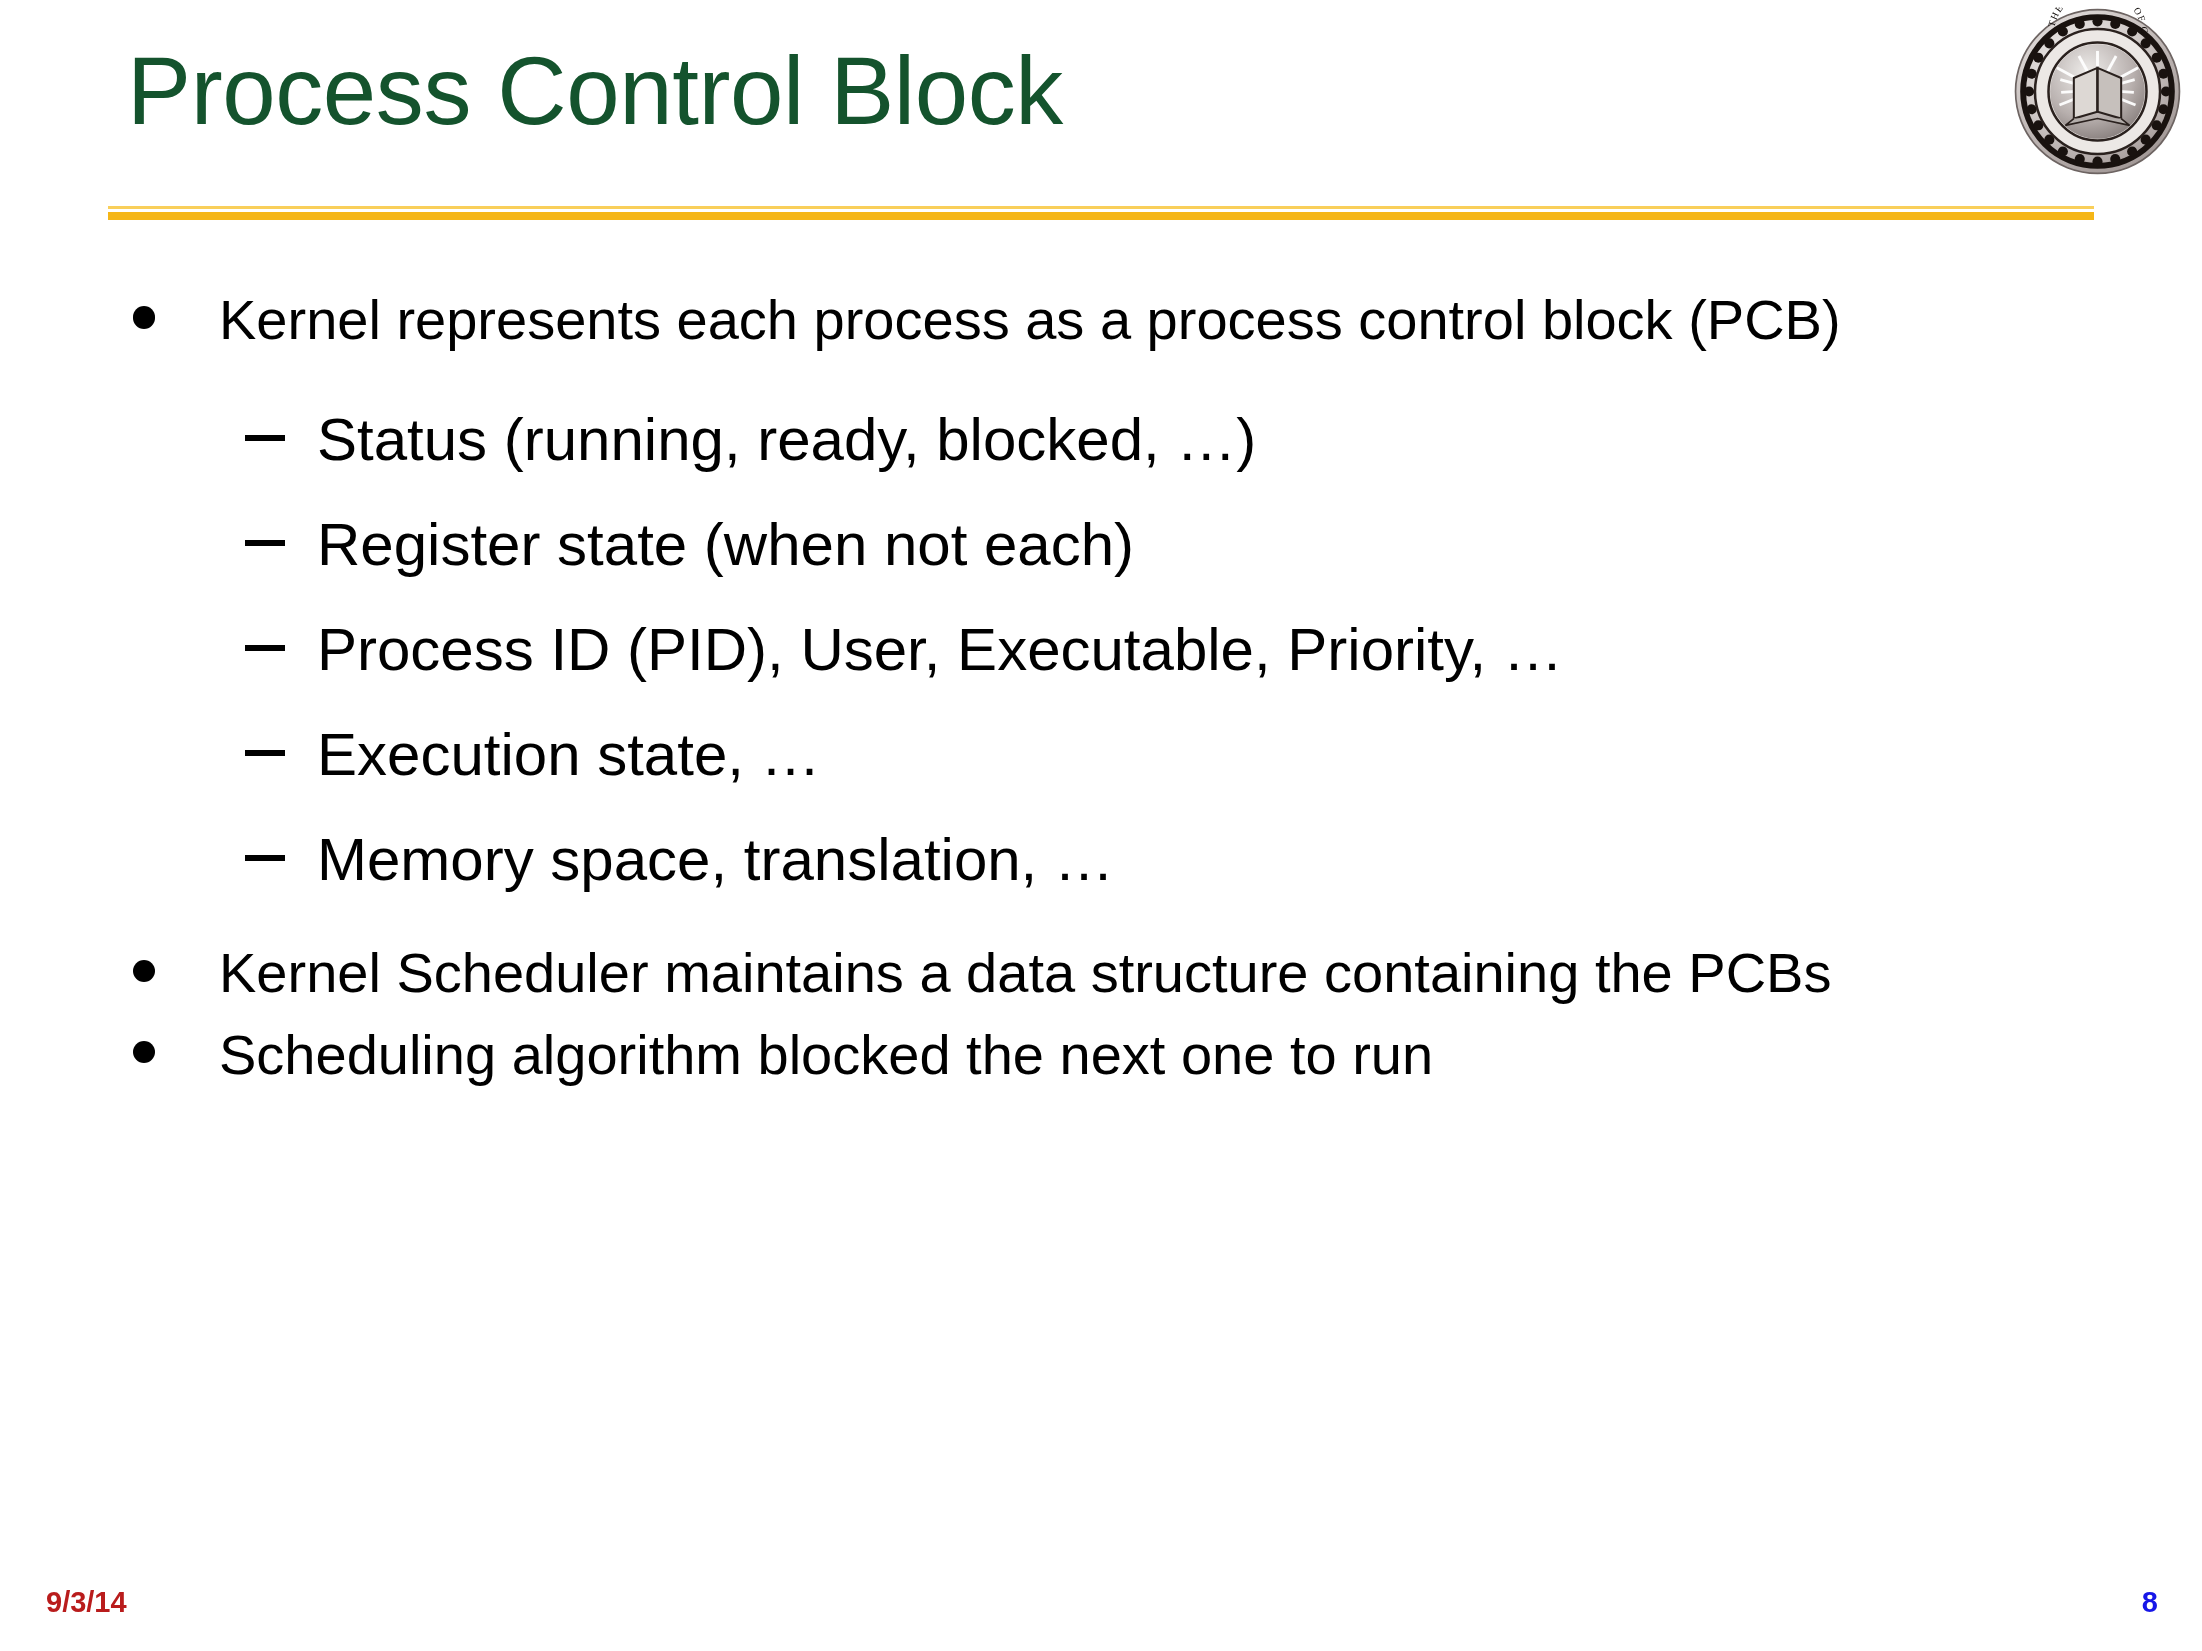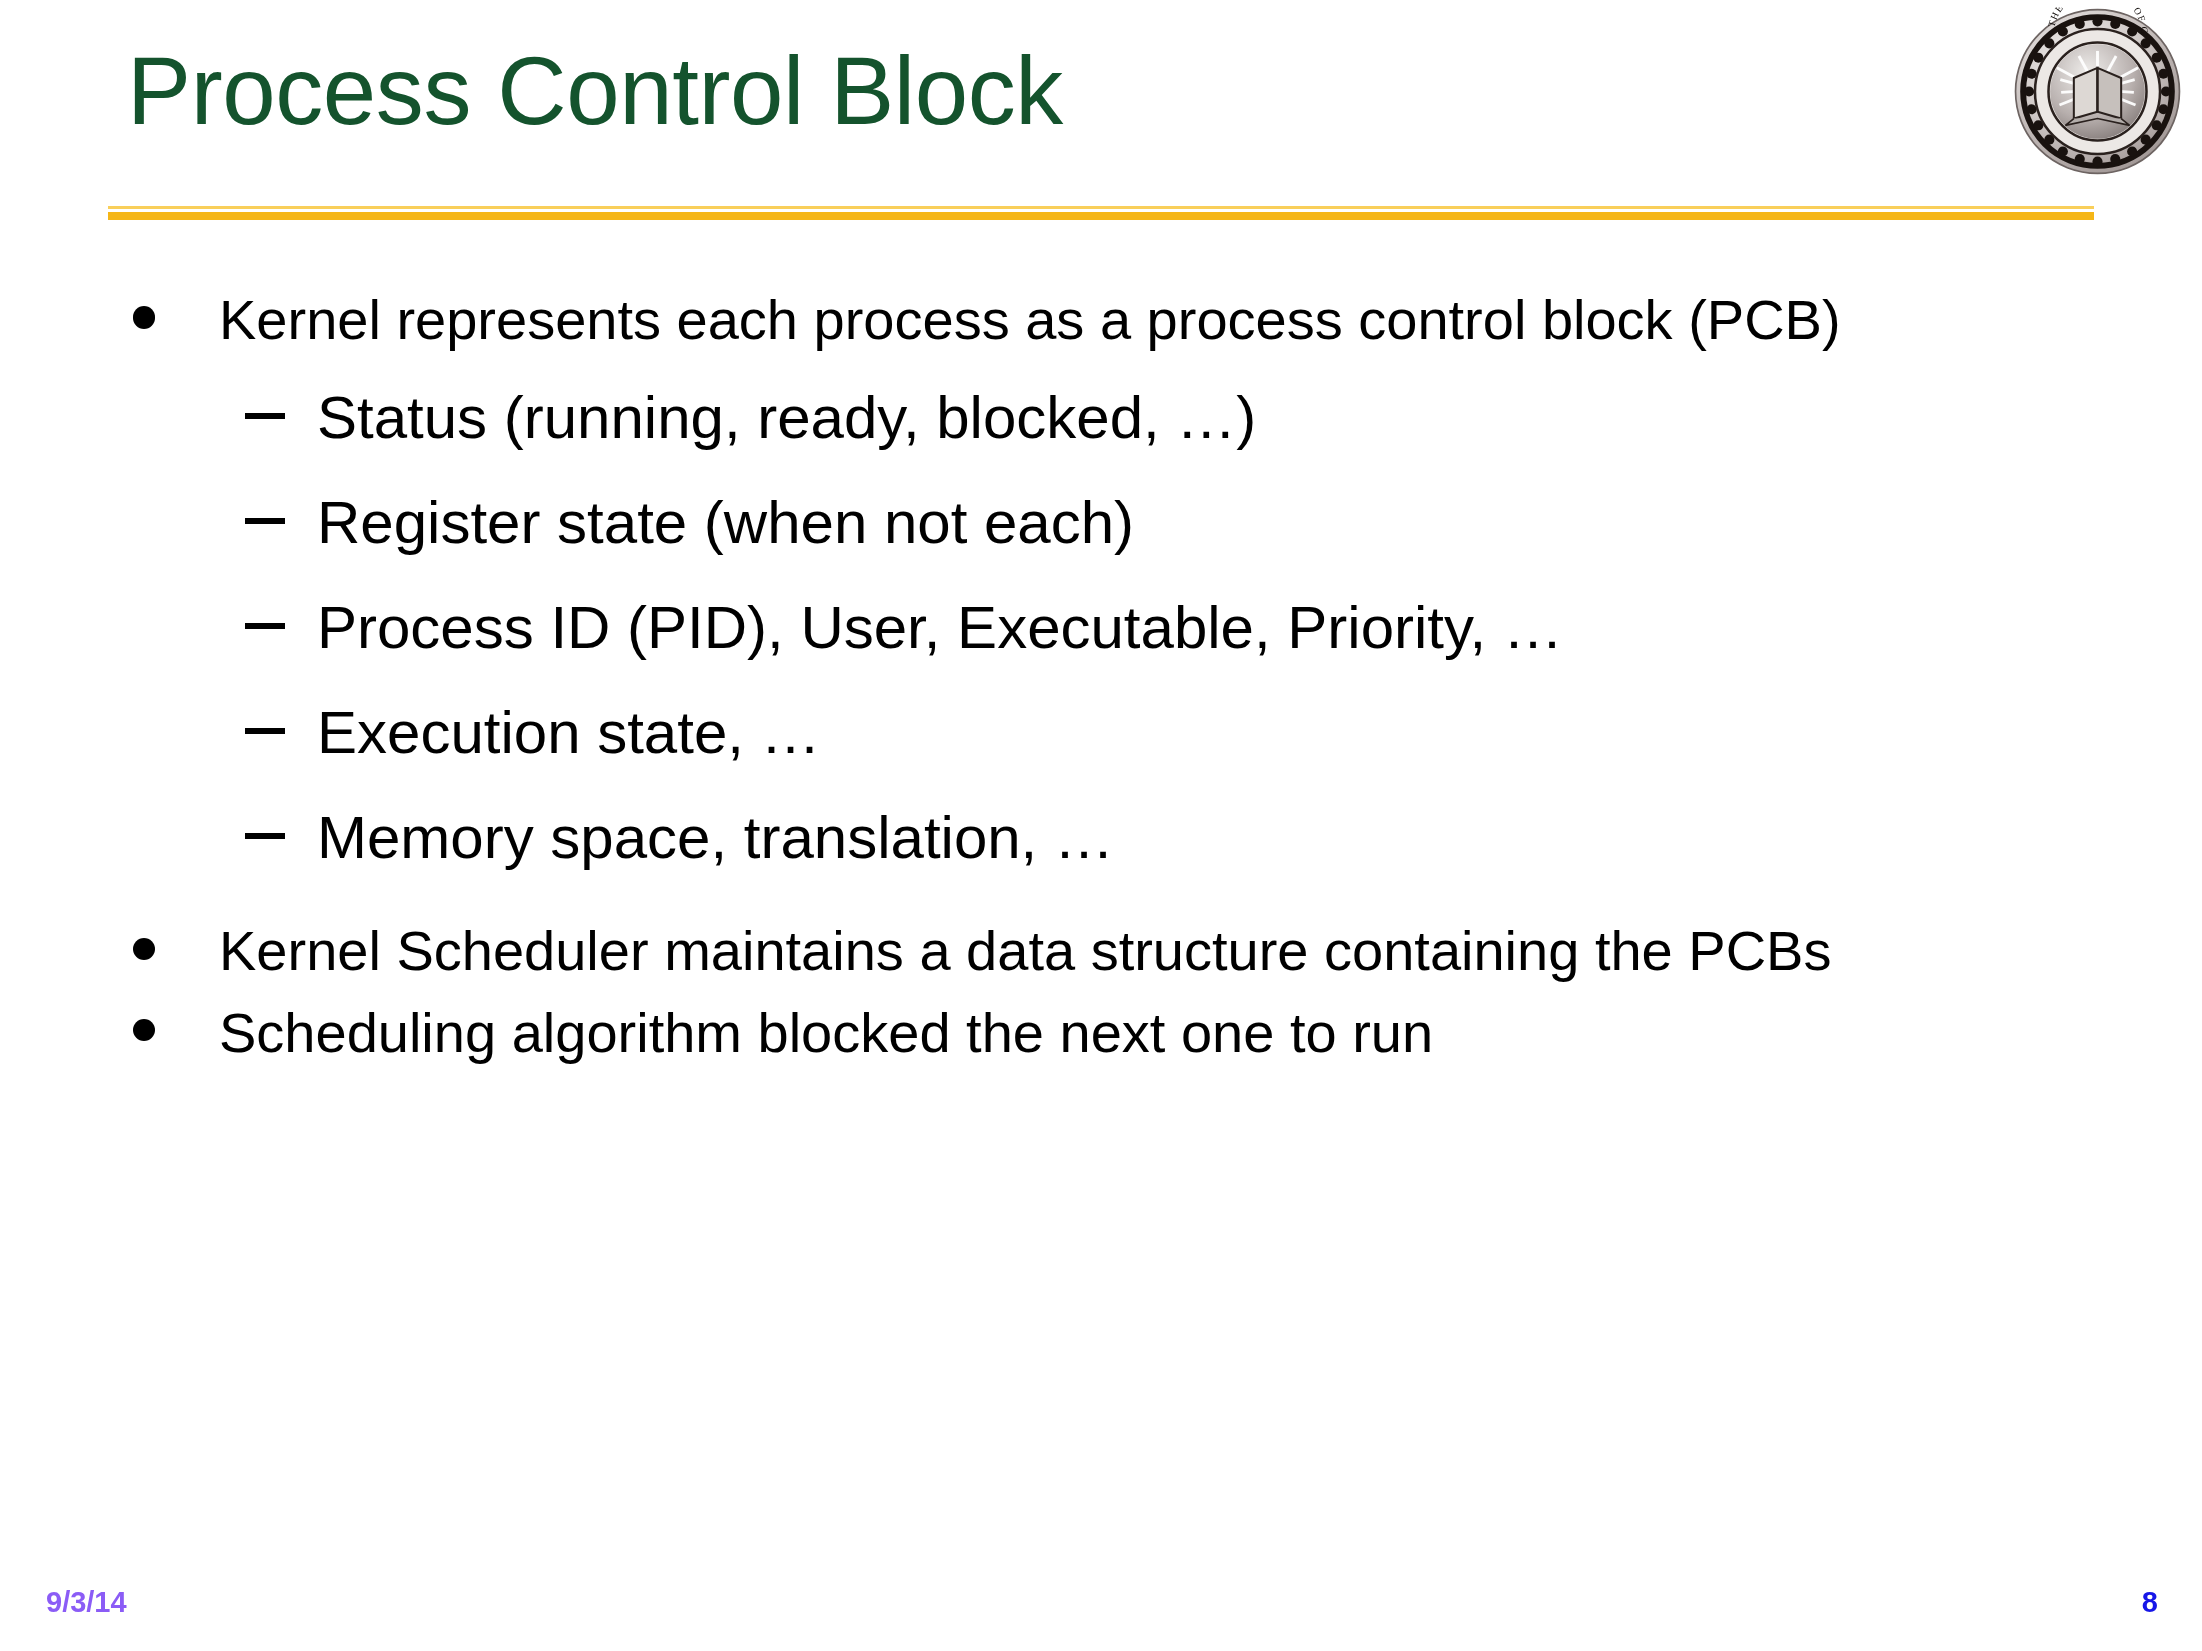--- a/index.html
+++ b/index.html
@@ -108,39 +108,39 @@
   .bullet-l2 .marker-dash {
     position: absolute;
     left: 245px;
     top: 0.49em;
     width: 40px;
     height: 6.9px;
     background: #000000;
   }
 
   .group-l2 {
-    margin-top: 28px;
+    margin-top: 50px;
     margin-bottom: 43px;
   }
 
   
   .footer {
     position: absolute;
     left: 0;
     bottom: 0;
     width: 2203px;
     height: 103px;
   }
   .footer-date {
     position: absolute;
     left: 46px;
     bottom: 33px;
     font-size: 29px;
     font-weight: bold;
-    color: #8b5cf6;
+    color: #b91c1c;
     text-align: center;
   }
   .footer-center {
     position: absolute;
     left: 0;
     bottom: 33px;
     width: 2203px;
     text-align: center;
     font-size: 29px;
     font-weight: bold;

